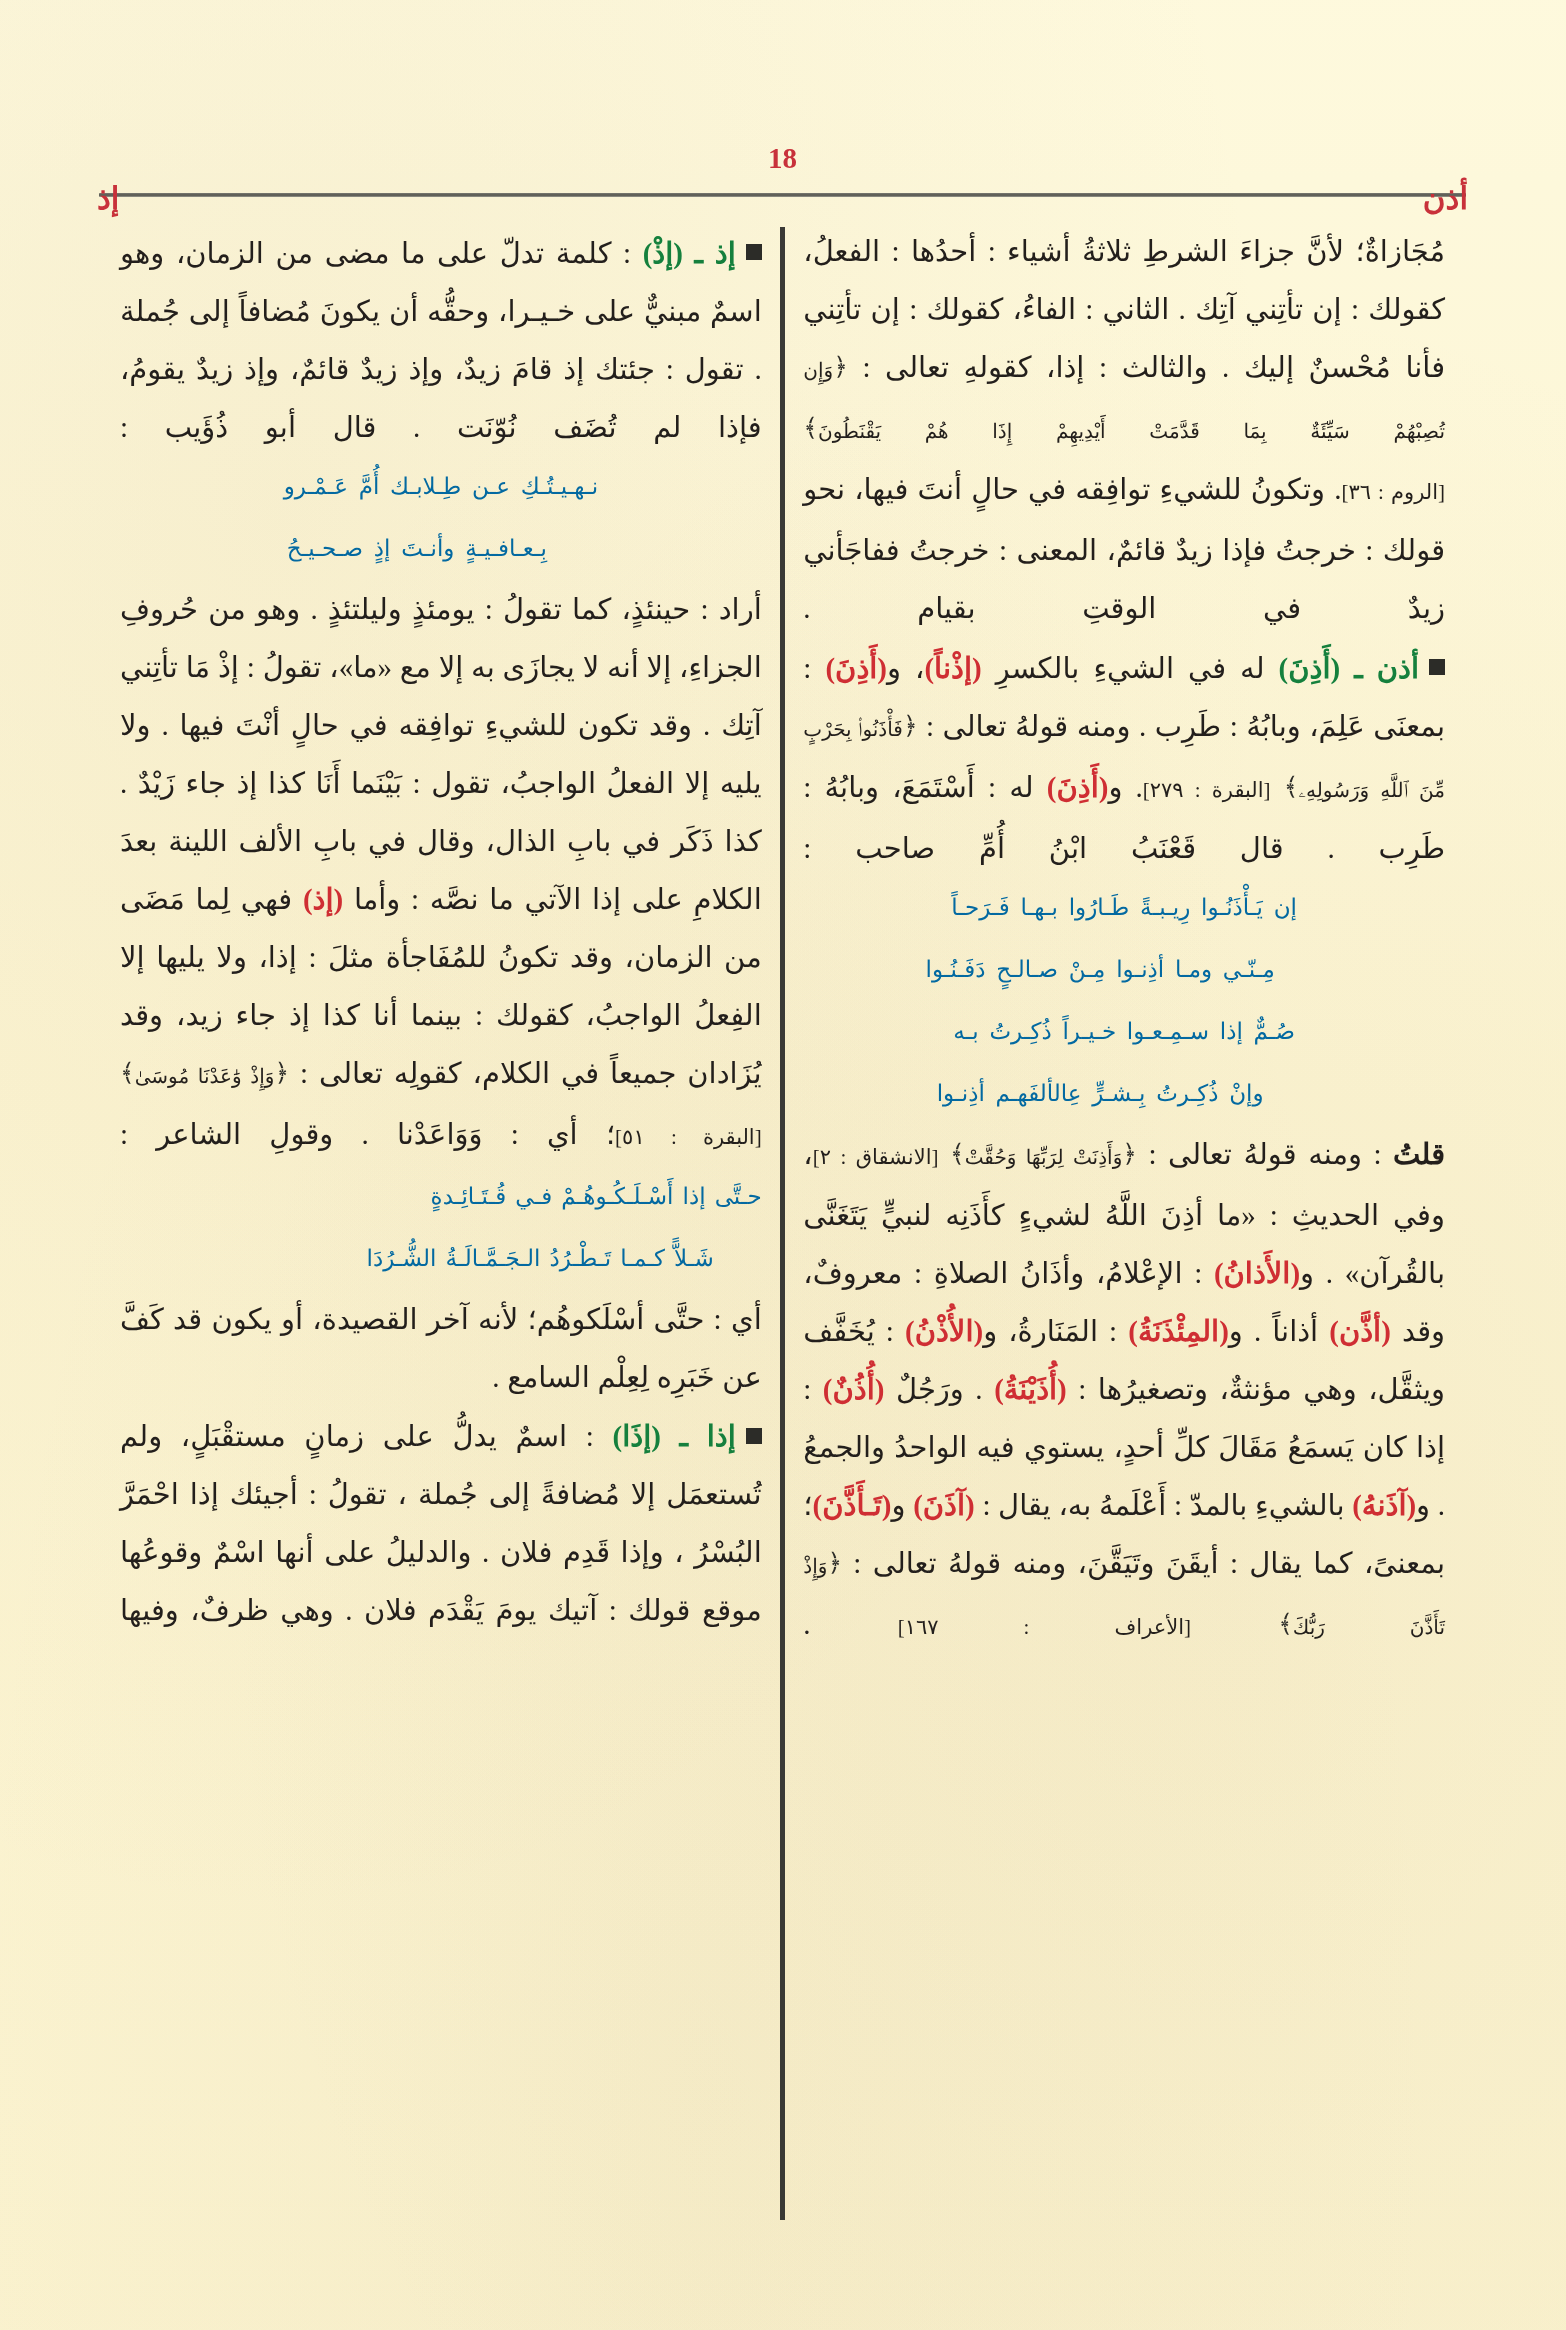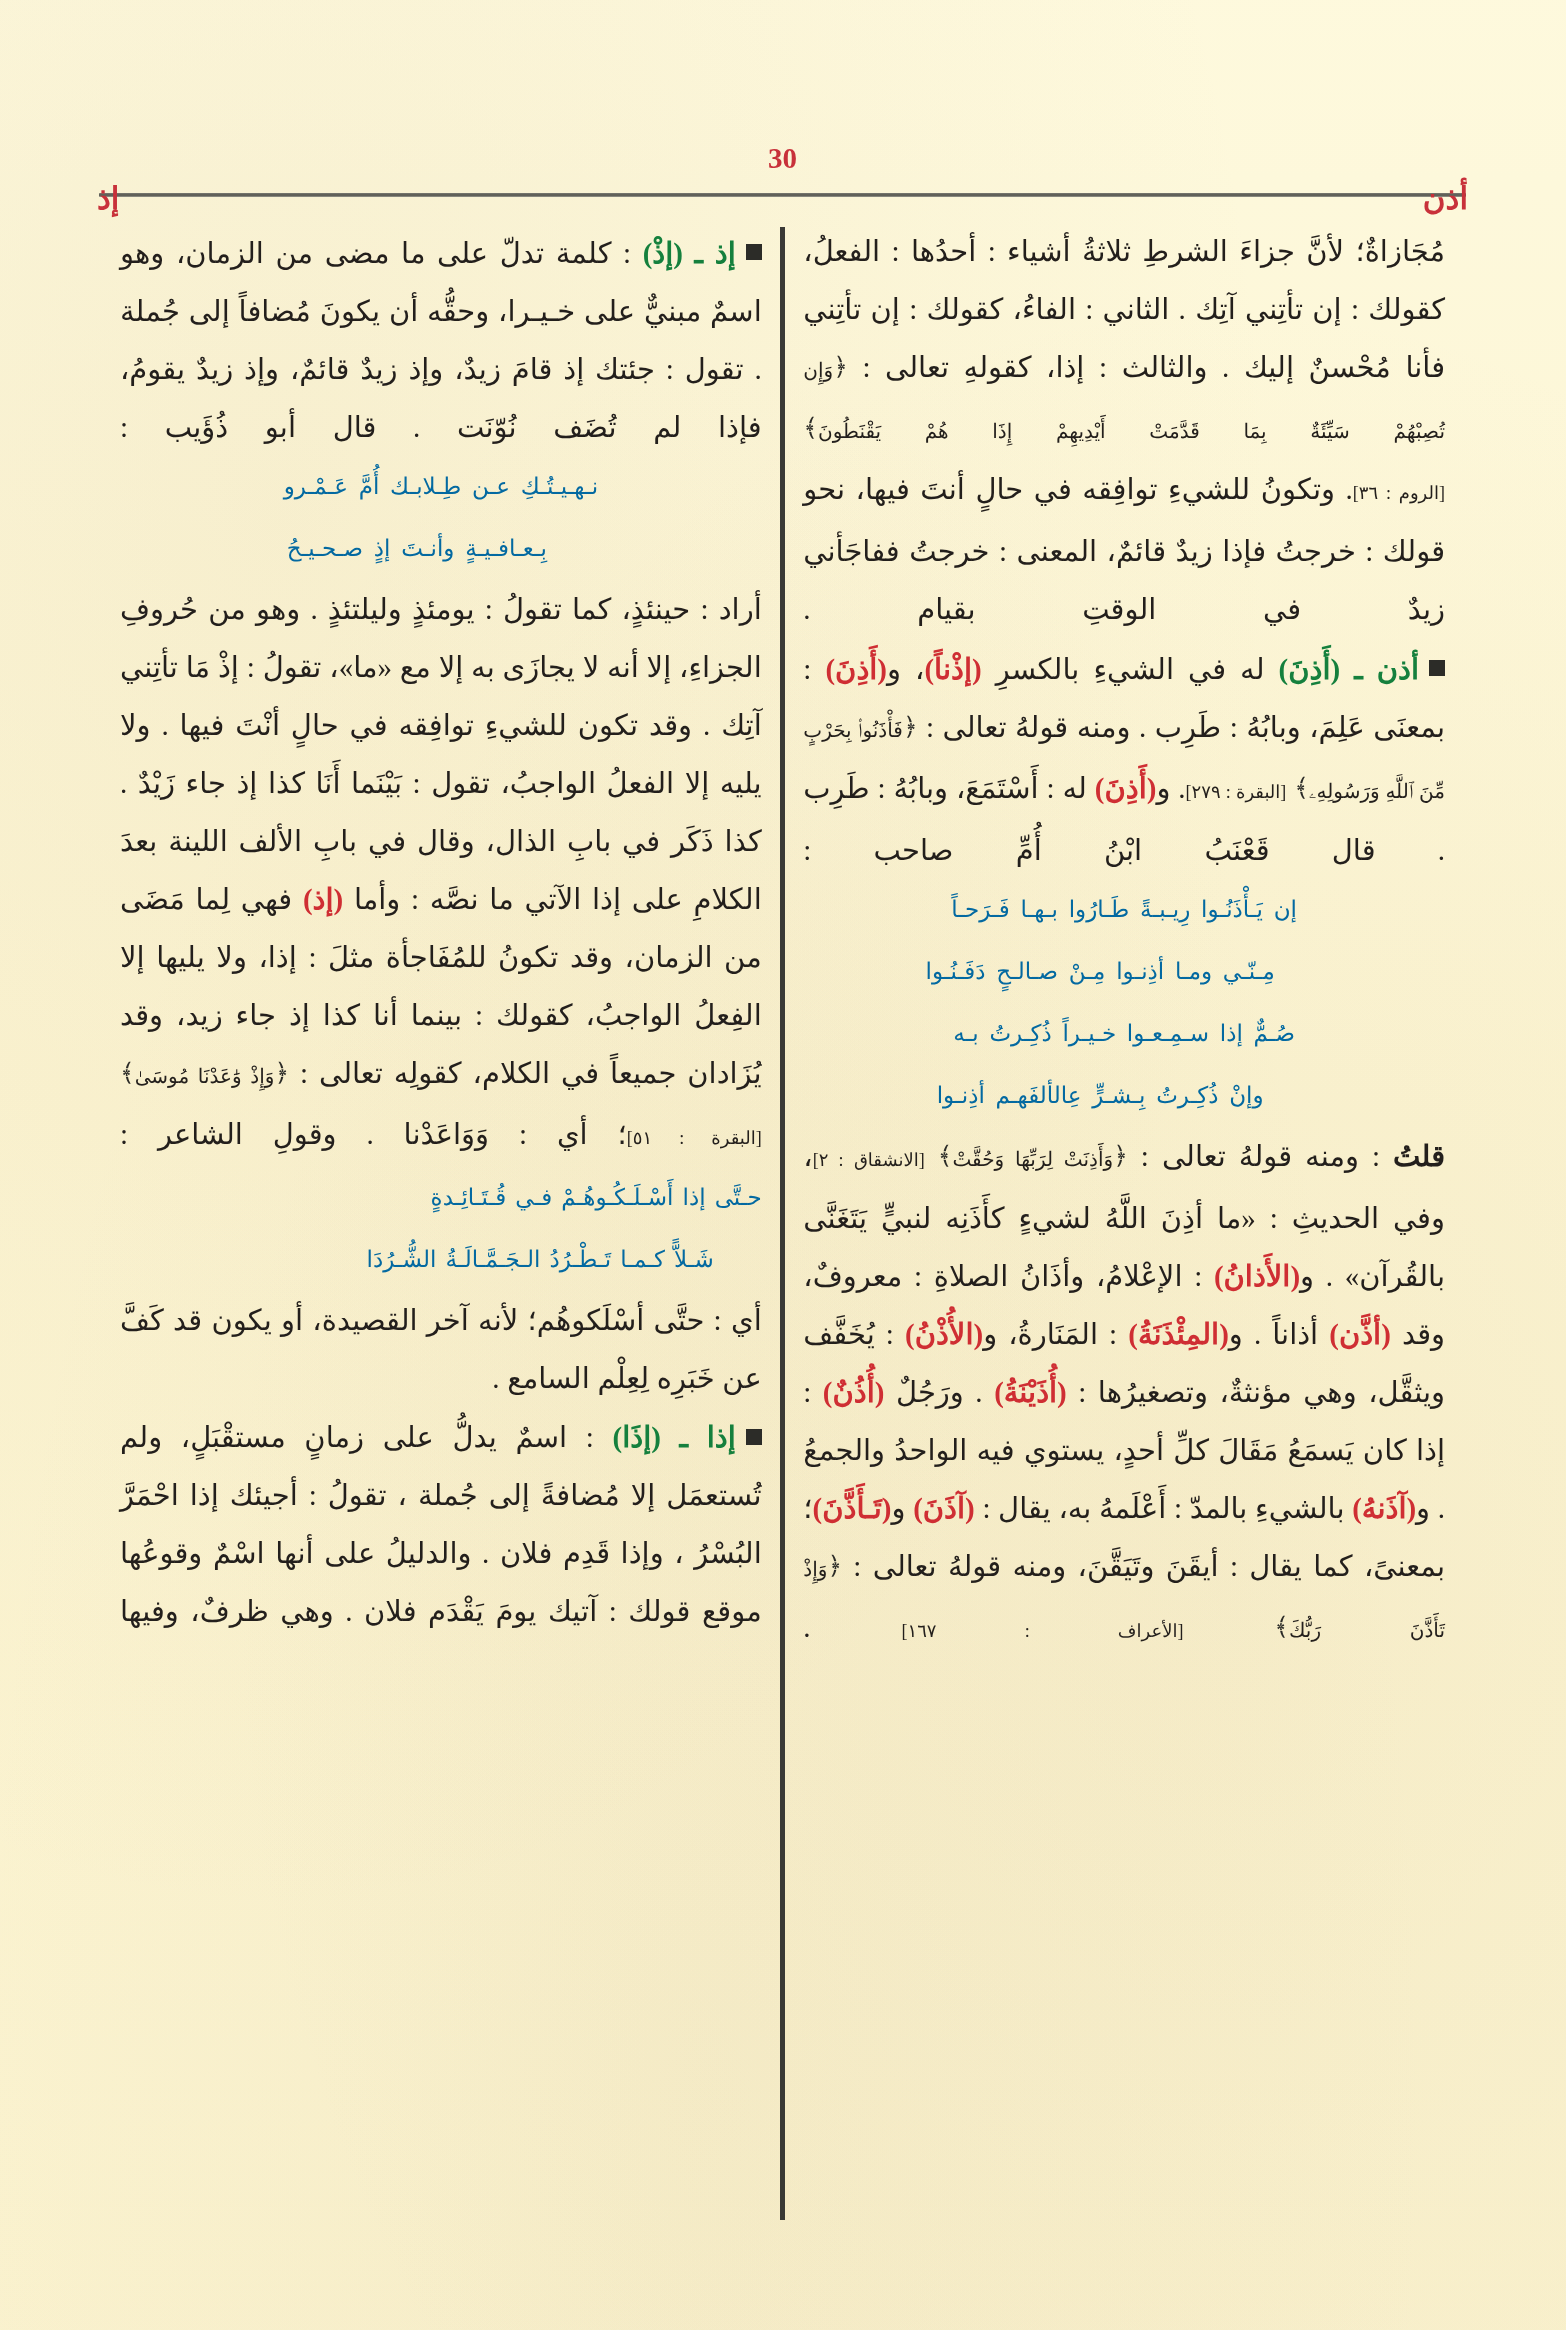--- a/index.html
+++ b/index.html
@@ -120,21 +120,21 @@
     margin-left: 10px;
   }
   .hw { color: #15803d; font-weight: bold; }
   .rd { color: #cf2e33; font-weight: bold; }
   .quran {
     font-family: "Liberation Serif", "DejaVu Serif", serif;
     font-size: 20px;
     letter-spacing: 0.3px;
   }
   .orn { color: #2b2b27; font-size: 25px; vertical-align: 1.7px; }
-  .ref { font-size: 18px; }
+  .ref { font-size: 21px; }
 
   
   .verse {
     font-size: 23px;
     line-height: 62px;
     color: #0369a1;
     text-align: center;
     letter-spacing: 2px;
     word-spacing: 5px;
     margin: 0;
@@ -145,21 +145,21 @@
   .verse-tight { letter-spacing: 1px; word-spacing: 3.3px; text-align: right; }
 </style>
 </head>
 <body>
 
 <div class="page">
   <div class="content">
 
     <div class="runhead">
       <span class="side">أذن</span>
-      <span class="folio">30</span>
+      <span class="folio">18</span>
       <span class="side">إذ</span>
     </div>
     <div class="rule"></div>
 
     <div class="columns">
 
       <div class="col col-left">
 
         <p class="para"><span>مُجَازاةٌ؛ لأنَّ جزاءَ الشرطِ ثلاثةُ أشياء : أحدُها : الفعلُ، كقولك : إن تأتِني آتِك . الثاني : الفاءُ، كقولك : إن تأتِني فأنا مُحْسنٌ إليك . والثالث : إذا، كقولهِ تعالى : </span><span class="orn">﴿</span><span class="quran">وَإِن</span></p>
 

